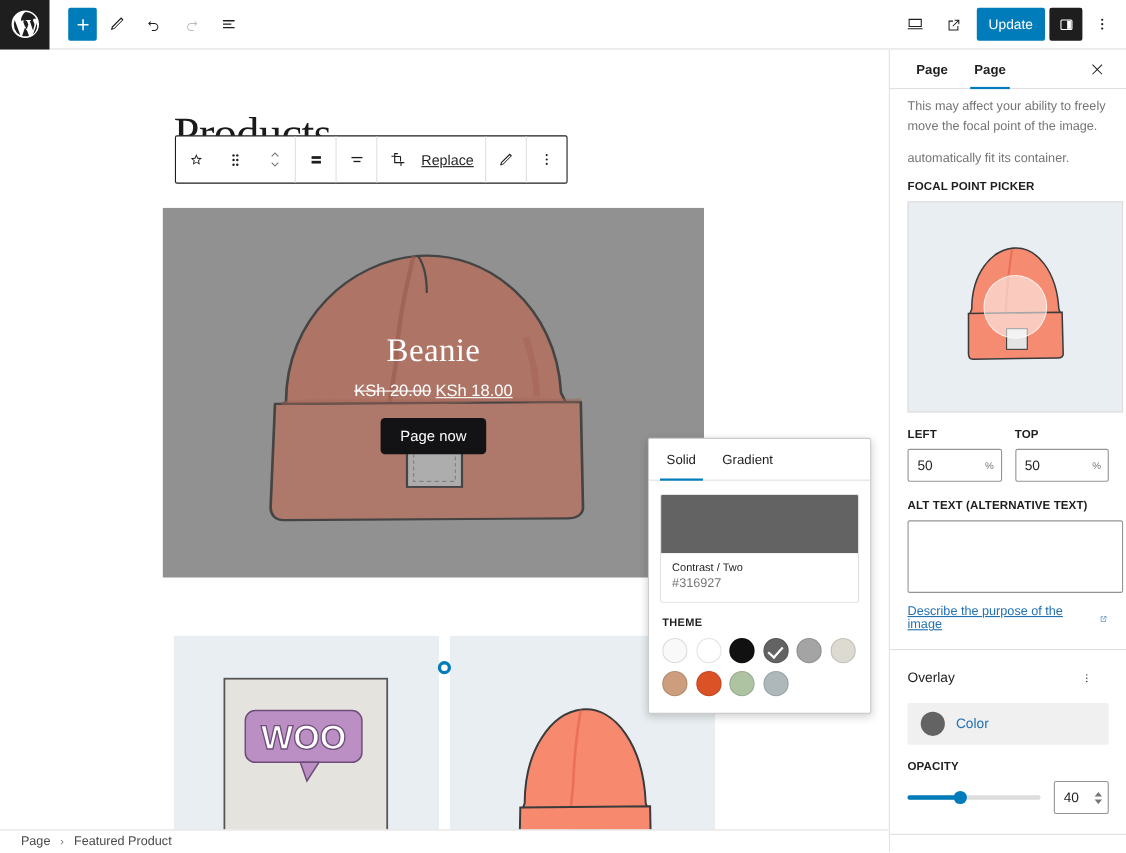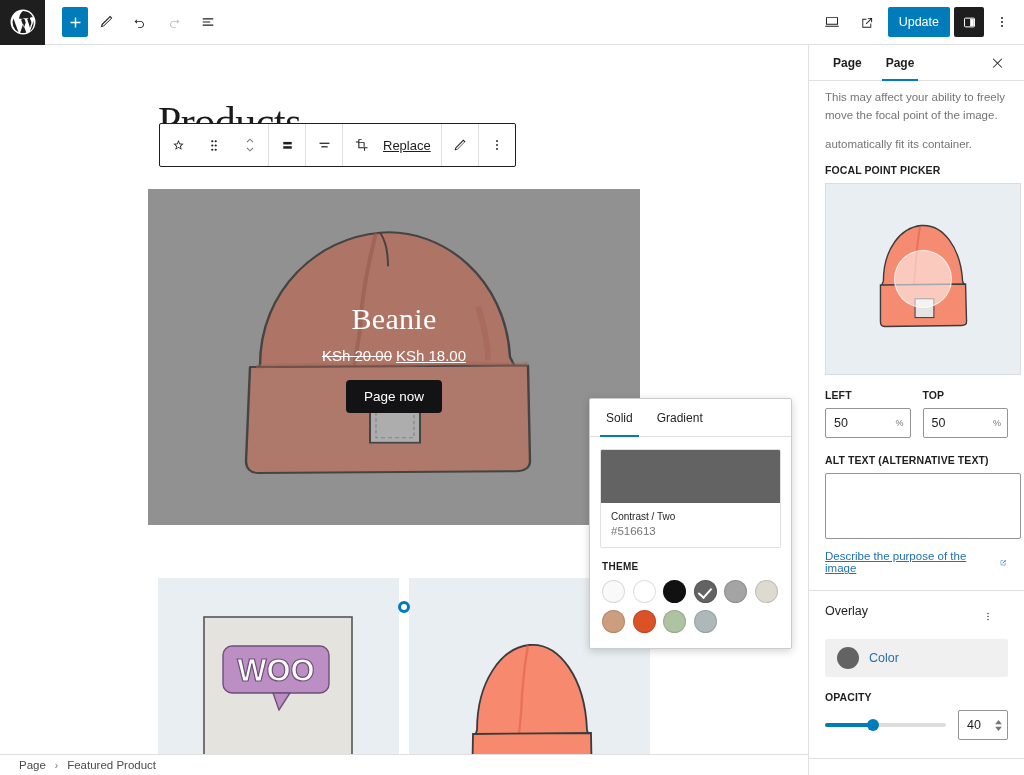--- a/index.html
+++ b/index.html
@@ -170,21 +170,21 @@
     background: #fff; resize: none; padding: 6px 8px; font-size: 12px;
     font-family: "Liberation Sans", sans-serif; color: #1e1e1e;
     display: block; margin-bottom: 7px;
   }
   .alt-link {
     font-size: 11.5px; color: #2271b1; text-decoration: underline; cursor: pointer;
     display: inline-flex; align-items: center; gap: 3px;
   }
   .sb-divider { height: 1px; background: #e0e0e0; margin: 16px 0 0 0; }
   .overlay-head {
-    display: flex; align-items: flex-start; padding: 13px 24px 11px 16px;
+    display: flex; align-items: center; padding: 13px 24px 11px 16px;
   }
   .overlay-title { font-size: 12.5px; color: #1e1e1e; font-weight: normal; }
   .overlay-kebab {
     margin-left: auto; width: 24px; height: 24px; display: flex;
     align-items: center; justify-content: center; background: transparent; border: none; cursor: pointer;
   }
   .color-row {
     margin: 0 16px 14px 16px; height: 38px; background: #f0f0f0; border-radius: 2px;
     display: flex; align-items: center; padding: 0 12px; gap: 10px; cursor: pointer;
   }
@@ -439,21 +439,21 @@
 
   <div class="color-popover">
     <div class="cp-tabs">
       <button class="cp-tab active">Solid</button>
       <button class="cp-tab">Gradient</button>
     </div>
     <div class="cp-preview-card">
       <div class="cp-swatch-big" id="cpBig" style="background: rgb(99, 99, 99);"></div>
       <div class="cp-meta">
         <div class="nm">Contrast / Two</div>
-        <div class="hx">#516613</div>
+        <div class="hx">#316927</div>
       </div>
     </div>
     <div class="cp-theme-label">THEME</div>
     <div class="cp-grid" id="cpGrid">
         <div class="cp-sw" style="background: rgb(249, 249, 249);"></div>
         <div class="cp-sw" style="background: rgb(255, 255, 255);"></div>
         <div class="cp-sw" style="background: rgb(17, 17, 17);"></div>
         <div class="cp-sw sel" style="background: rgb(99, 99, 99);"></div>
         <div class="cp-sw" style="background: rgb(164, 164, 164);"></div>
         <div class="cp-sw" style="background: rgb(220, 218, 209);"></div>

